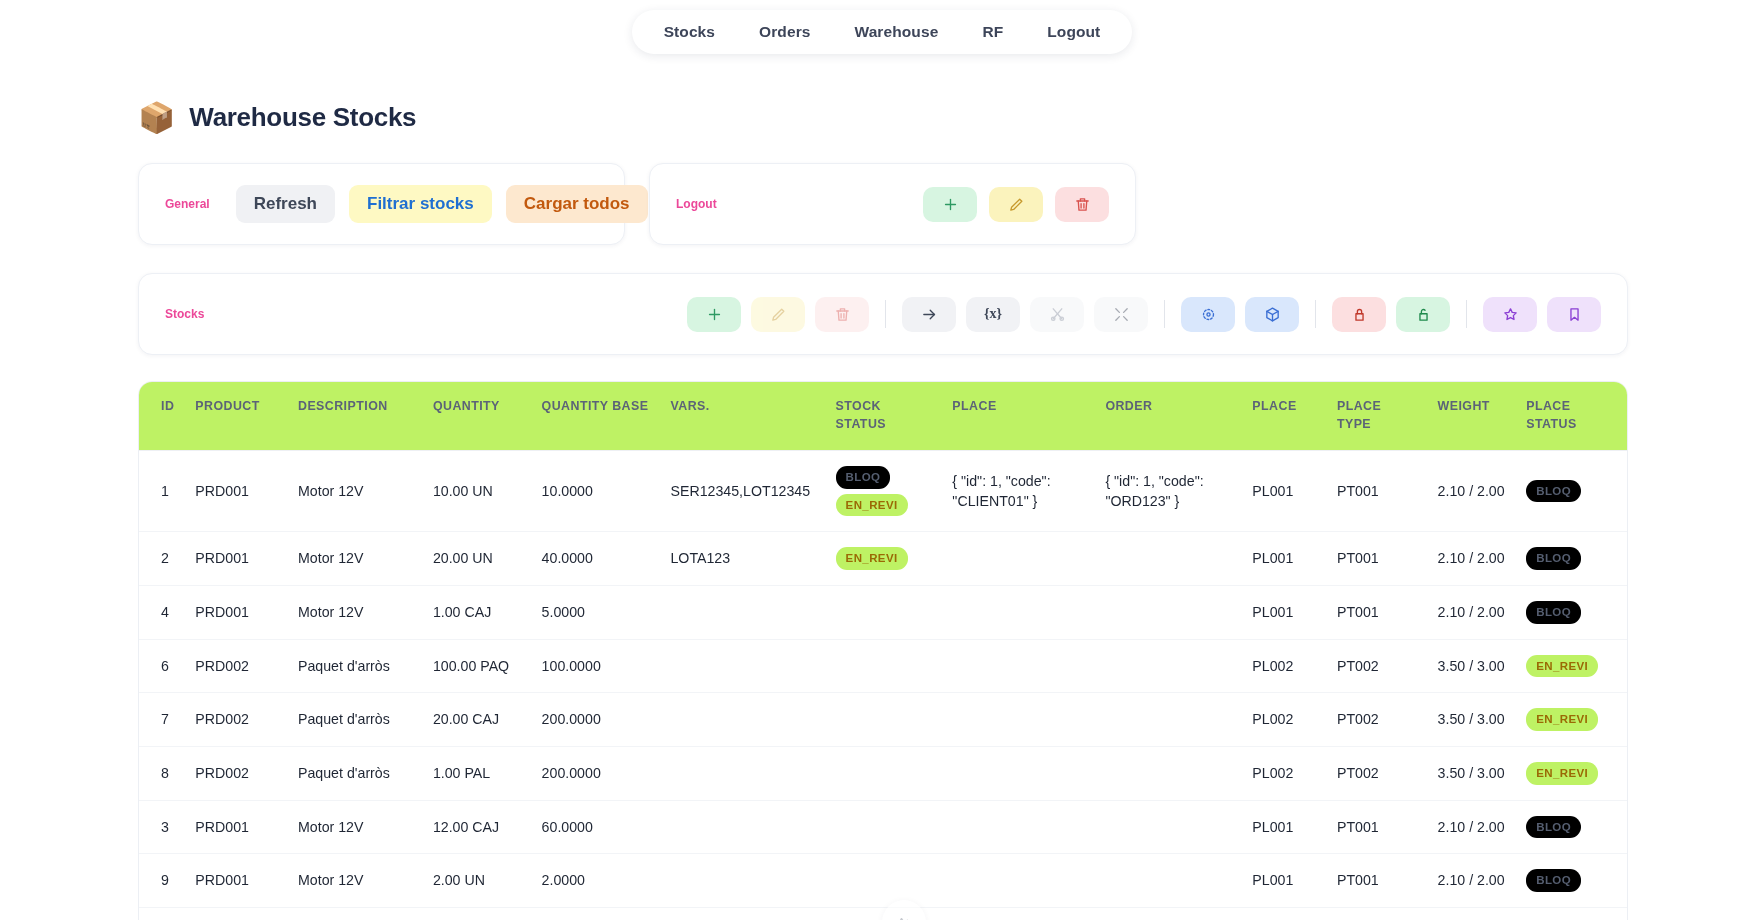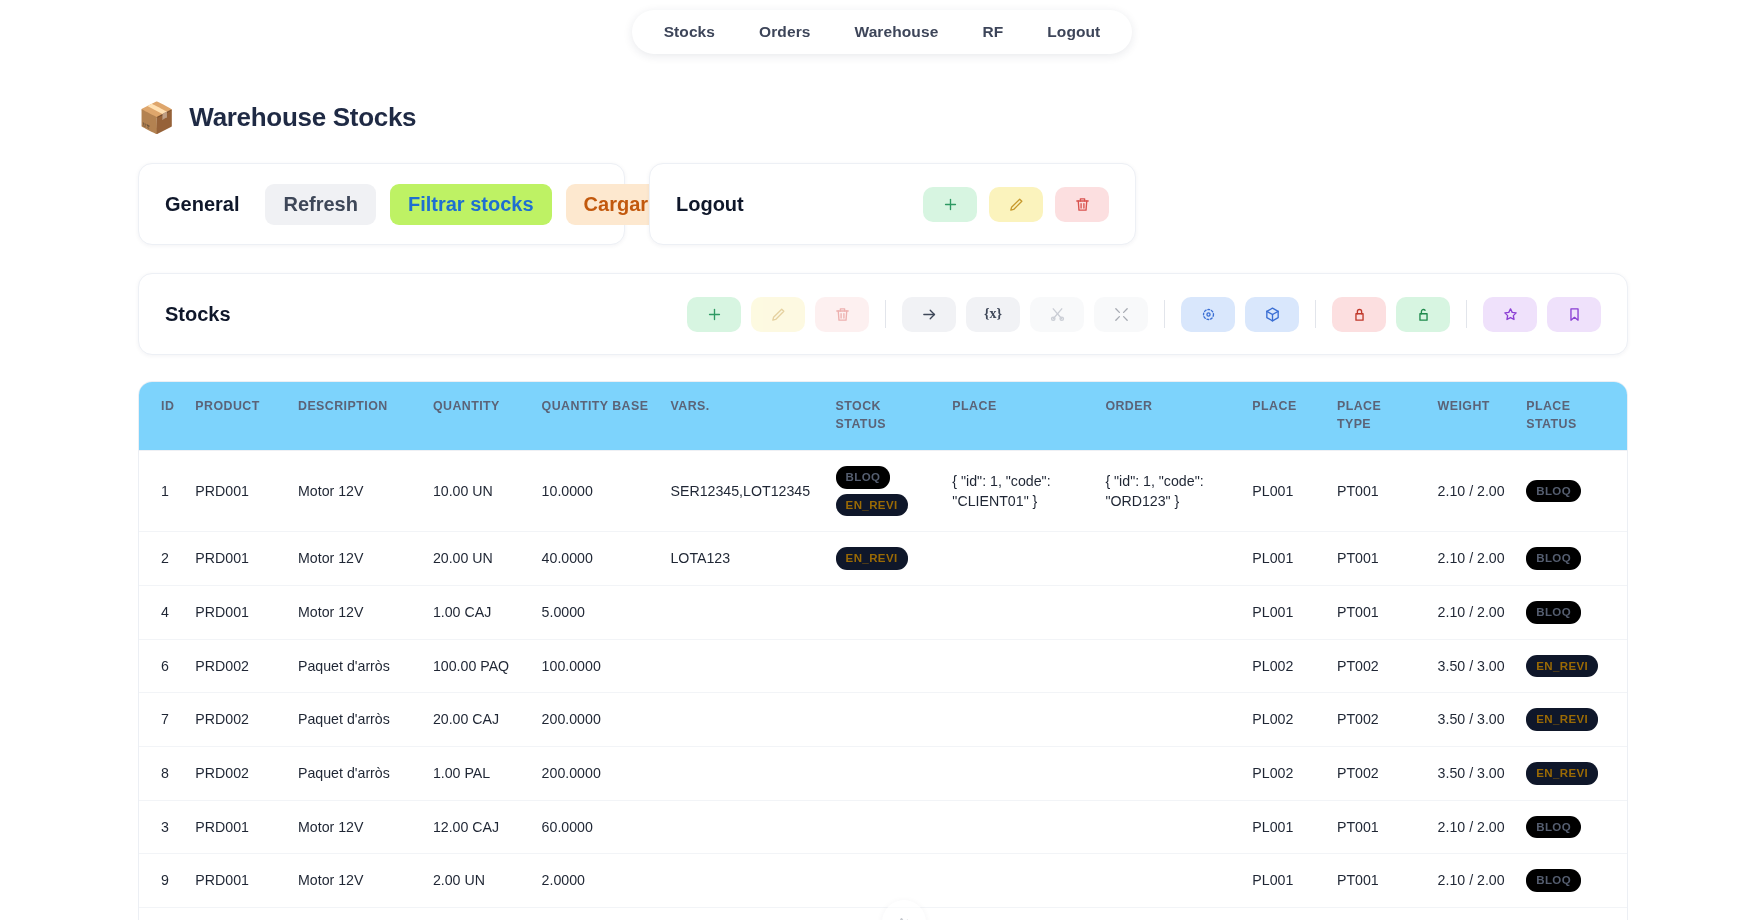--- a/index.html
+++ b/index.html
@@ -71,39 +71,39 @@
     border-radius: 14px;
     box-shadow: 0 1px 4px rgba(30,40,70,.055);
     display: flex;
     align-items: center;
     padding: 0 26px;
     height: 82px;
   }
   .card-general { width: 487px; gap: 26px; }
   .card-places  { width: 487px; gap: 26px; }
   .card-label {
-    font-size: 20px;
+    font-size: 12px;
     font-weight: 700;
-    color: #0f172a;
+    color: #ec4899;
     white-space: nowrap;
   }
   .card-places .card-label { margin-right: auto; }
 
   .btn {
     border: none;
     border-radius: 9px;
-    font-size: 20px;
+    font-size: 17px;
     font-weight: 600;
     padding: 9px 18px;
     cursor: pointer;
     font-family: "Liberation Sans", sans-serif;
     white-space: nowrap;
   }
   .btn-refresh { background: #f0f1f4; color: #3e4758; }
-  .btn-filter  { background: #bef264; color: #1f6fd1; border-radius: 9px; }
+  .btn-filter  { background: #fef9c3; color: #1f6fd1; border-radius: 9px; }
   .btn-cargar  { background: #fde8cf; color: #c2590e; }
 
   .ibtn {
     border: none;
     border-radius: 10px;
     width: 54px;
     height: 35px;
     display: flex;
     align-items: center;
     justify-content: center;
@@ -145,21 +145,21 @@
   .table-wrap {
     margin: 26px 0 0 138px;
     width: 1490px;
     background: #fff;
     border: 1px solid #eceff4;
     border-radius: 14px 14px 0 0;
     overflow: hidden;
   }
   table { width: 100%; border-collapse: collapse; }
   thead th {
-    background: #7dd3fc;
+    background: #bef264;
     text-align: left;
     font-size: 12.4px;
     font-weight: 700;
     color: #5b6377;
     letter-spacing: .45px;
     padding: 16px 10px;
     vertical-align: top;
     line-height: 1.45;
     border-bottom: 1px solid #eef0f4;
   }
@@ -188,21 +188,21 @@
   .badge {
     display: inline-block;
     font-size: 11.5px;
     font-weight: 700;
     letter-spacing: .4px;
     padding: 3px 10px;
     border-radius: 11px;
     white-space: nowrap;
   }
   .badge-bloq    { background: #000000; color: #555e70; }
-  .badge-enrevi  { background: #0f172a; color: #9a6a05; }
+  .badge-enrevi  { background: #bef264; color: #9a6a05; }
   .badge-stack   { display: flex; flex-direction: column; align-items: flex-start; gap: 5px; }
 
   .json-cell { white-space: normal; word-break: break-word; }
   .wt-cell   { white-space: normal; }
 
   
   .bottom-glyph {
     position: absolute;
     left: 882px;
     top: 900px;

